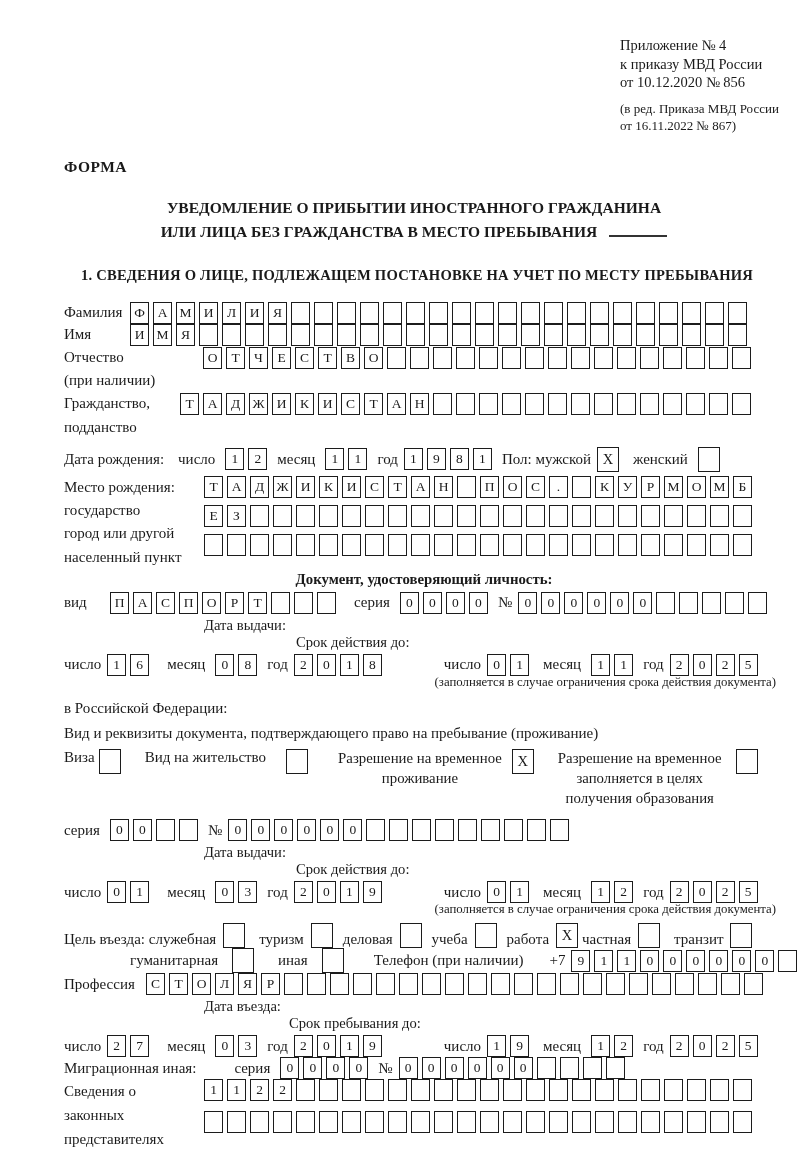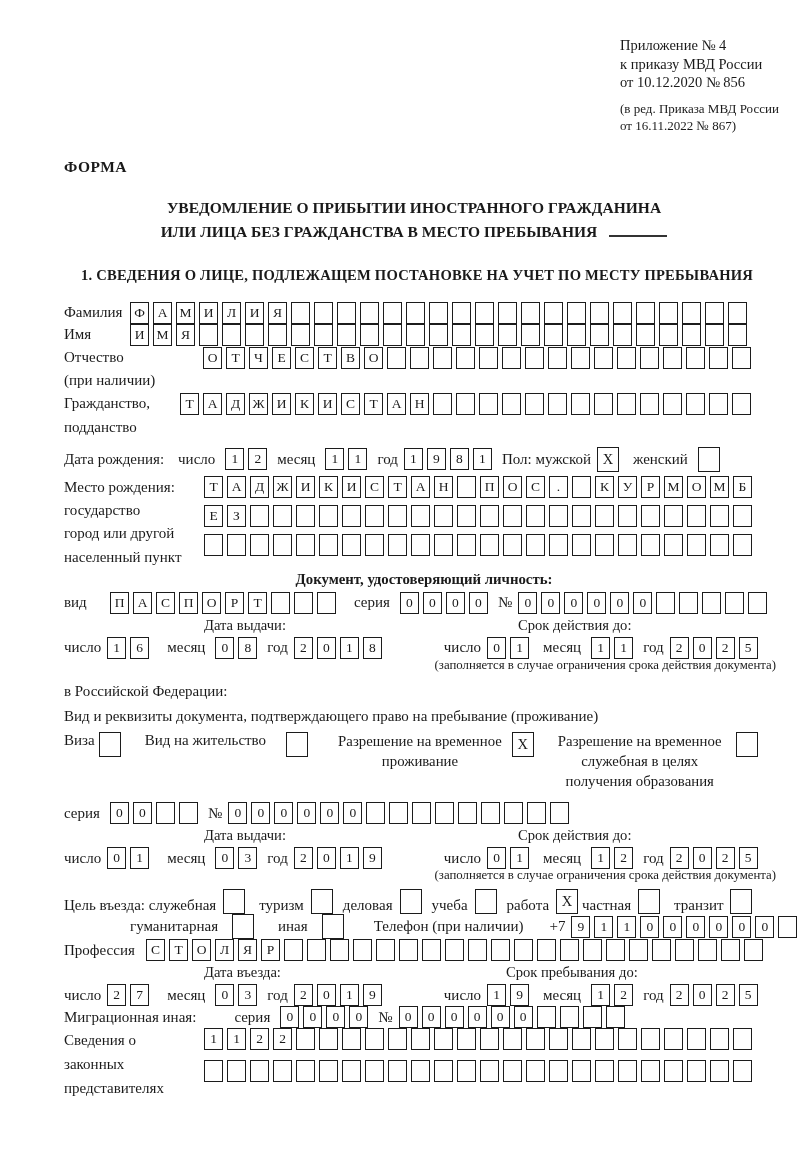--- a/index.html
+++ b/index.html
@@ -32,21 +32,21 @@
     display:inline-block; width:19px; height:22px;
     border:1.6px solid #1c1c1c; margin-right:4px;
     text-align:center; font-size:13.5px; line-height:19px;
     vertical-align:middle; background:#fff;
   }
   .cb .cell { width:22px; height:25px; line-height:22px; font-size:14.5px; }
   .mrow { margin-bottom:7px; }
   .gap6 { margin-left:6px; } .gap10 { margin-left:10px; } .gap14 { margin-left:14px; }
   .gap20 { margin-left:20px; } .gap26 { margin-left:26px; }
 
-  .dates-hdr { display:flex; font-size:14.6px; margin:3px 0 3px 0; }
+  .dates-hdr { display:flex; font-size:14.6px; margin:3px 0 3px 0;flex-direction:column; }
   .note { font-size:12.8px; text-align:right; margin:-1px 8px 6px 0; }
 
   .opt-label { text-align:center; line-height:1.35; font-size:14.8px; }
   .opts { display:flex; align-items:flex-start; margin:4px 0 10px 0; }
 
   .purpose { display:flex; align-items:flex-end; }
   .purpose .cb { margin-left:7px; }
 
   .rep-label { width:140px; line-height:1.6; flex-shrink:0; }
   .vspace4 { height:4px; } .vspace8 { height:8px; }
@@ -179,21 +179,21 @@
       <span class="cells cb" style="margin-left:4px"><span class="cell"></span></span>
       <span class="lbl gap20">Вид на жительство</span>
       <span class="cells cb gap20"><span class="cell"></span></span>
       <span class="opt-label gap26">
         <div>Разрешение на временное</div>
         <div>проживание</div>
       </span>
       <span class="cells cb gap10"><span class="cell">X</span></span>
       <span class="opt-label gap20">
         <div>Разрешение на временное</div>
-        <div>служебная в целях</div>
+        <div>заполняется в целях</div>
         <div>получения образования</div>
       </span>
       <span class="cells cb gap14"><span class="cell"></span></span>
     </div>
 
     <div class="row">
       <span class="lbl">серия</span>
       <span class="cells gap10"><span class="cell">0</span><span class="cell">0</span><span class="cell"></span><span class="cell"></span></span>
       <span class="lbl gap6">№</span>
       <span class="cells gap6"><span class="cell">0</span><span class="cell">0</span><span class="cell">0</span><span class="cell">0</span><span class="cell">0</span><span class="cell">0</span><span class="cell"></span><span class="cell"></span><span class="cell"></span><span class="cell"></span><span class="cell"></span><span class="cell"></span><span class="cell"></span><span class="cell"></span><span class="cell"></span></span>

